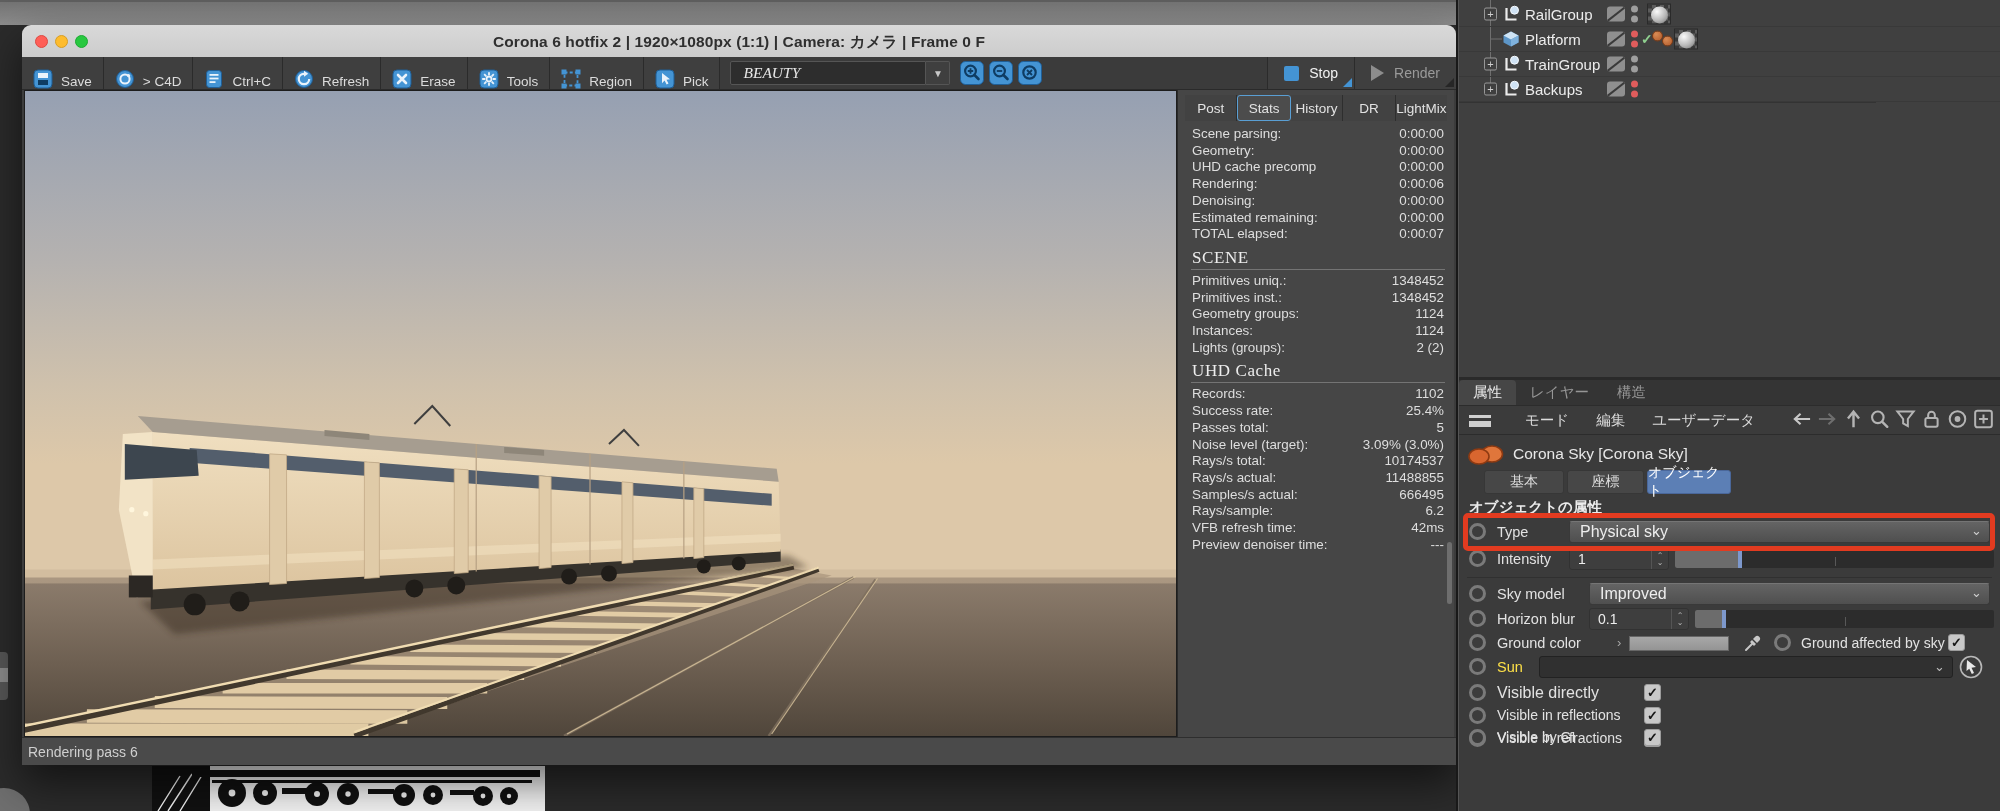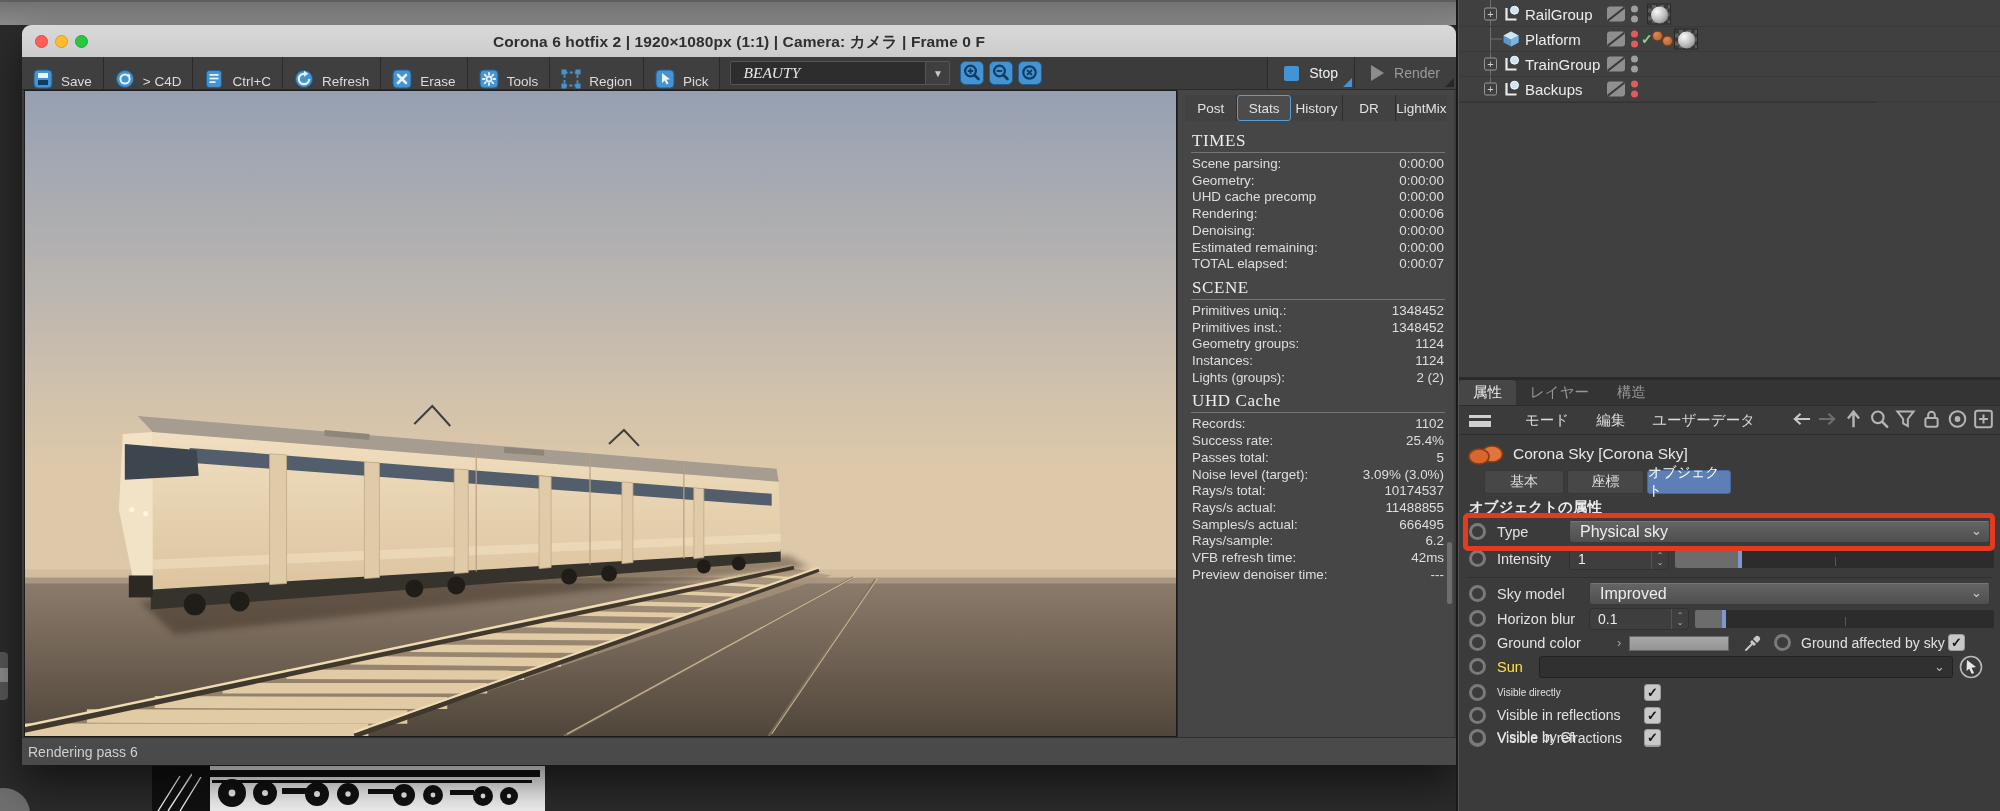--- a/index.html
+++ b/index.html
@@ -459,21 +459,20 @@
 
     <div class="stats-panel">
       <div class="stats-tabs">
           <div class="stats-tab">Post</div>
           <div class="stats-tab active">Stats</div>
           <div class="stats-tab">History</div>
           <div class="stats-tab">DR</div>
           <div class="stats-tab">LightMix</div>
         </div>
       <div class="stats-body">
-          <div class="stats-sec-title">TIMES</div>
           <div class="stats-row">
             <span>Scene parsing:</span>
             <span>0:00:00</span>
           </div>
           <div class="stats-row">
             <span>Geometry:</span>
             <span>0:00:00</span>
           </div>
           <div class="stats-row">
             <span>UHD cache precomp</span>
@@ -796,21 +795,21 @@
       <svg viewBox="0 0 24 24">
           <circle cx="12" cy="12" r="10.5" fill="none" stroke="#b8b8b8" stroke-width="1.6"></circle>
           <path d="M8 5 L17 12 L12.5 12.8 L15 18 L12.8 19 L10.3 13.8 L7.5 16 Z" fill="#e8e8e8"></path>
         </svg>
     </span>
   </div>
 
   <div>
       <div class="prop-row" style="top: 681px; height: 23px;">
         <span class="anim-dot" style="top: 3px;"></span>
-        <span class="plabel" style="line-height: 23px; font-size: 10px;">Visible directly</span>
+        <span class="plabel" style="line-height: 23px; font-size: 16px;">Visible directly</span>
         <span class="checkbox" style="left: 185px; top: 3px;">✓</span>
       </div>
       <div class="prop-row" style="top: 704px; height: 23px;">
         <span class="anim-dot" style="top: 3px;"></span>
         <span class="plabel" style="line-height: 23px; font-size: 14px;">Visible in reflections</span>
         <span class="checkbox" style="left: 185px; top: 3px;">✓</span>
       </div>
       <div class="prop-row" style="top: 727px; height: 23px;">
         <span class="anim-dot" style="top: 3px;"></span>
         <span class="plabel" style="line-height: 23px; font-size: 14px;">Visible in refractions</span>

